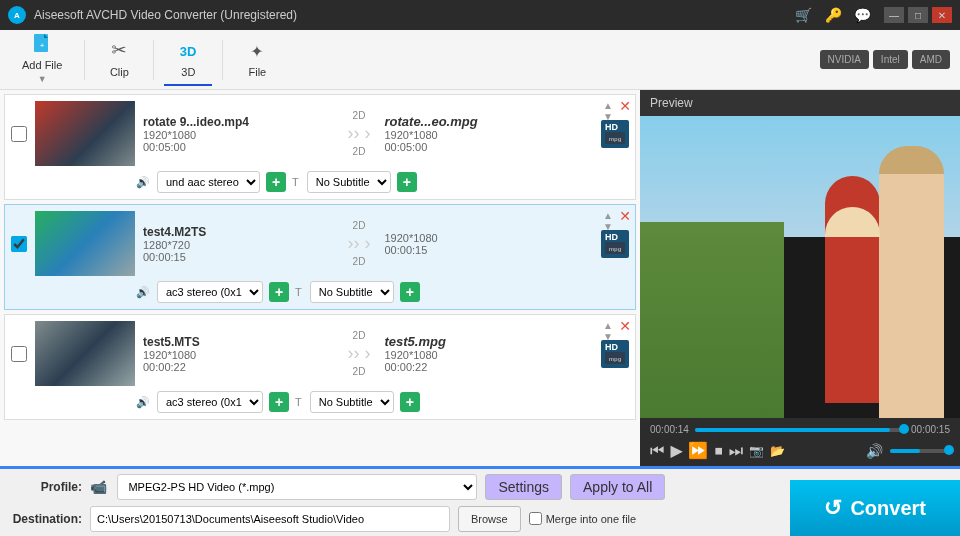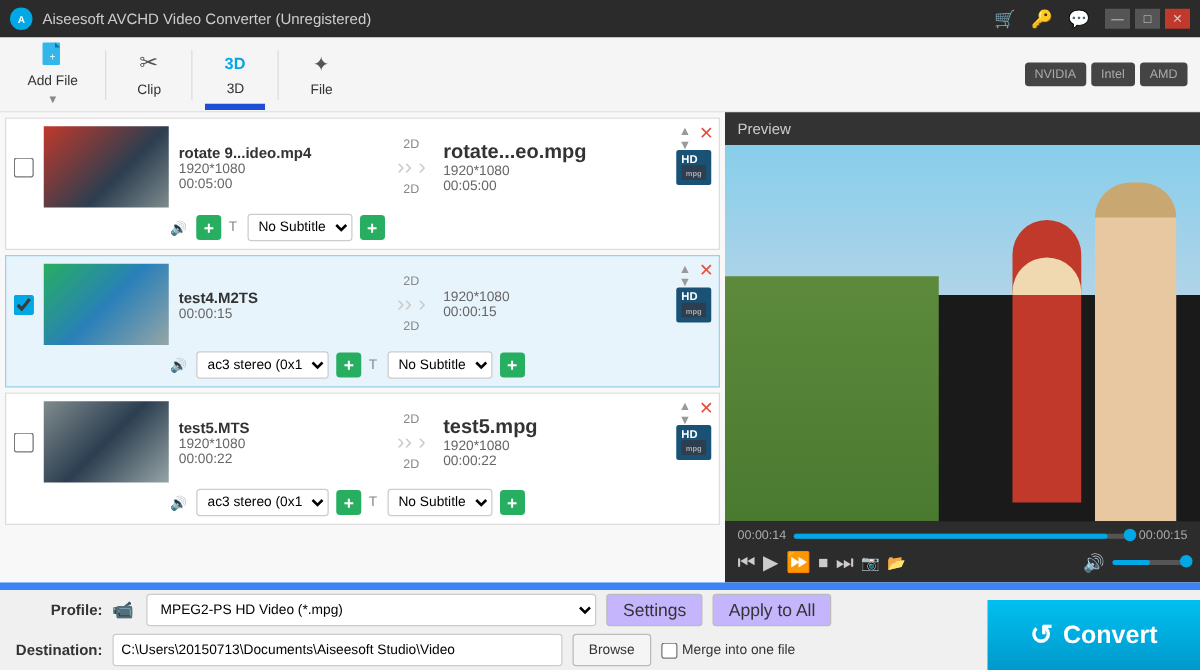--- a/index.html
+++ b/index.html
@@ -49,21 +49,21 @@
     .toolbar-btn {
       display: flex; flex-direction: column; align-items: center;
       padding: 6px 12px;
       border: none; background: transparent;
       cursor: pointer;
       font-size: 11px;
       color: #333;
       gap: 3px;
       border-bottom: 3px solid transparent;
     }
-    .toolbar-btn.active { border-bottom: 5px solid #1d4ed8; }
+    .toolbar-btn.active { border-bottom: 2px solid #1d4ed8; }
     .toolbar-btn .tb-icon {
       width: 24px; height: 24px;
       display: flex; align-items: center; justify-content: center;
     }
     .toolbar-separator { width: 1px; height: 40px; background: #ddd; margin: 0 6px; }
     .gpu-btns {
       margin-left: auto;
       display: flex;
       gap: 4px;
     }
@@ -133,21 +133,21 @@
       display: flex; flex-direction: column; align-items: center; gap: 2px;
       padding: 0 6px;
     }
     .arrow-label { font-size: 10px; color: #888; }
 
     .output-info {
       flex: 1;
       font-size: 11px;
       color: #333;
     }
-    .output-info .fname { font-weight: bold; font-size: 16px; }
+    .output-info .fname { font-weight: bold; font-size: 13px; font-style: italic; }
     .output-info .fdim { color: #666; }
 
     .hd-badge {
       background: #1a5276;
       color: white;
       font-size: 9px;
       font-weight: bold;
       padding: 2px 4px;
       border-radius: 2px;
       align-self: flex-start;
@@ -185,21 +185,21 @@
       background: #27ae60;
       border: none; border-radius: 3px;
       color: white; font-size: 14px; font-weight: bold;
       cursor: pointer; display: flex; align-items: center; justify-content: center;
       line-height: 1;
     }
     .t-icon { color: #888; font-size: 11px; margin-right: 2px; }
 
     
     .preview-panel {
-      width: 380px;
+      width: 320px;
       background: #2c2c2c;
       display: flex;
       flex-direction: column;
     }
     .preview-label {
       color: #ccc;
       font-size: 12px;
       padding: 6px 10px;
       background: #333;
     }
@@ -238,21 +238,21 @@
     .volume-bar {
       width: 60px; height: 4px; background: #555; border-radius: 2px; position: relative;
     }
     .volume-fill { height: 100%; background: #00a8e6; border-radius: 2px; width: 50%; }
     .volume-thumb { position: absolute; right: -4px; top: -4px; width: 10px; height: 10px; background: #00a8e6; border-radius: 50%; }
 
     
     .bottom-bar {
       height: 70px;
       background: #f0f0f0;
-      border-top: 6px solid #3b82f6;
+      border-top: 3px solid #3b82f6;
       display: flex;
       flex-direction: column;
       justify-content: center;
       padding: 20px 12px;
       gap: 6px;
     }
     .bottom-row { display: flex; align-items: center; gap: 8px; }
     .bottom-label { font-size: 12px; color: #333; width: 70px; text-align: right; font-weight: bold; }
     .profile-select {
       flex: 1; max-width: 360px;
@@ -397,20 +397,23 @@
                 <rect x="0" y="0" width="20" height="12" fill="#2c3e50"></rect>
                 <text x="10" y="9" text-anchor="middle" font-size="6" fill="#aaa">mpg</text>
               </svg>
         </div>
       </div>
     </div>
     <div class="file-item-bottom">
       <svg width="16" height="16" viewBox="0 0 16 16">
             <text x="8" y="12" text-anchor="middle" font-size="11">🔊</text>
           </svg>
+      <select class="audio-select">
+        <option>und aac stereo</option>
+      </select>
       <button class="add-btn">+</button>
       <span class="t-icon">T</span>
       <select class="subtitle-select">
         <option>No Subtitle</option>
       </select>
       <button class="add-btn">+</button>
     </div>
   </div>
       <div class="file-item selected">
     <button class="close-btn">✕</button>
@@ -418,20 +421,21 @@
       <button style="background:none;border:none;color:#999;font-size:10px;cursor:pointer;line-height:1;">▲</button>
       <button style="background:none;border:none;color:#999;font-size:10px;cursor:pointer;line-height:1;">▼</button>
     </div>
     <div class="file-item-top">
       <input type="checkbox" class="file-checkbox" checked="" style="">
       <div class="file-thumb thumb-2">
         <div class="thumb-inner"></div>
       </div>
       <div class="file-info">
         <div class="fname">test4.M2TS</div>
+        <div class="fdim">1280*720</div>
         <div class="fdim">00:00:15</div>
       </div>
       <div class="convert-arrow">
         <span class="arrow-label">2D</span>
         <span style="color:#ccc;font-size:18px;">›› ›</span>
         <span class="arrow-label">2D</span>
       </div>
       <div class="output-info">
         <div class="fdim">1920*1080</div>
         <div class="fdim">00:00:15</div>

